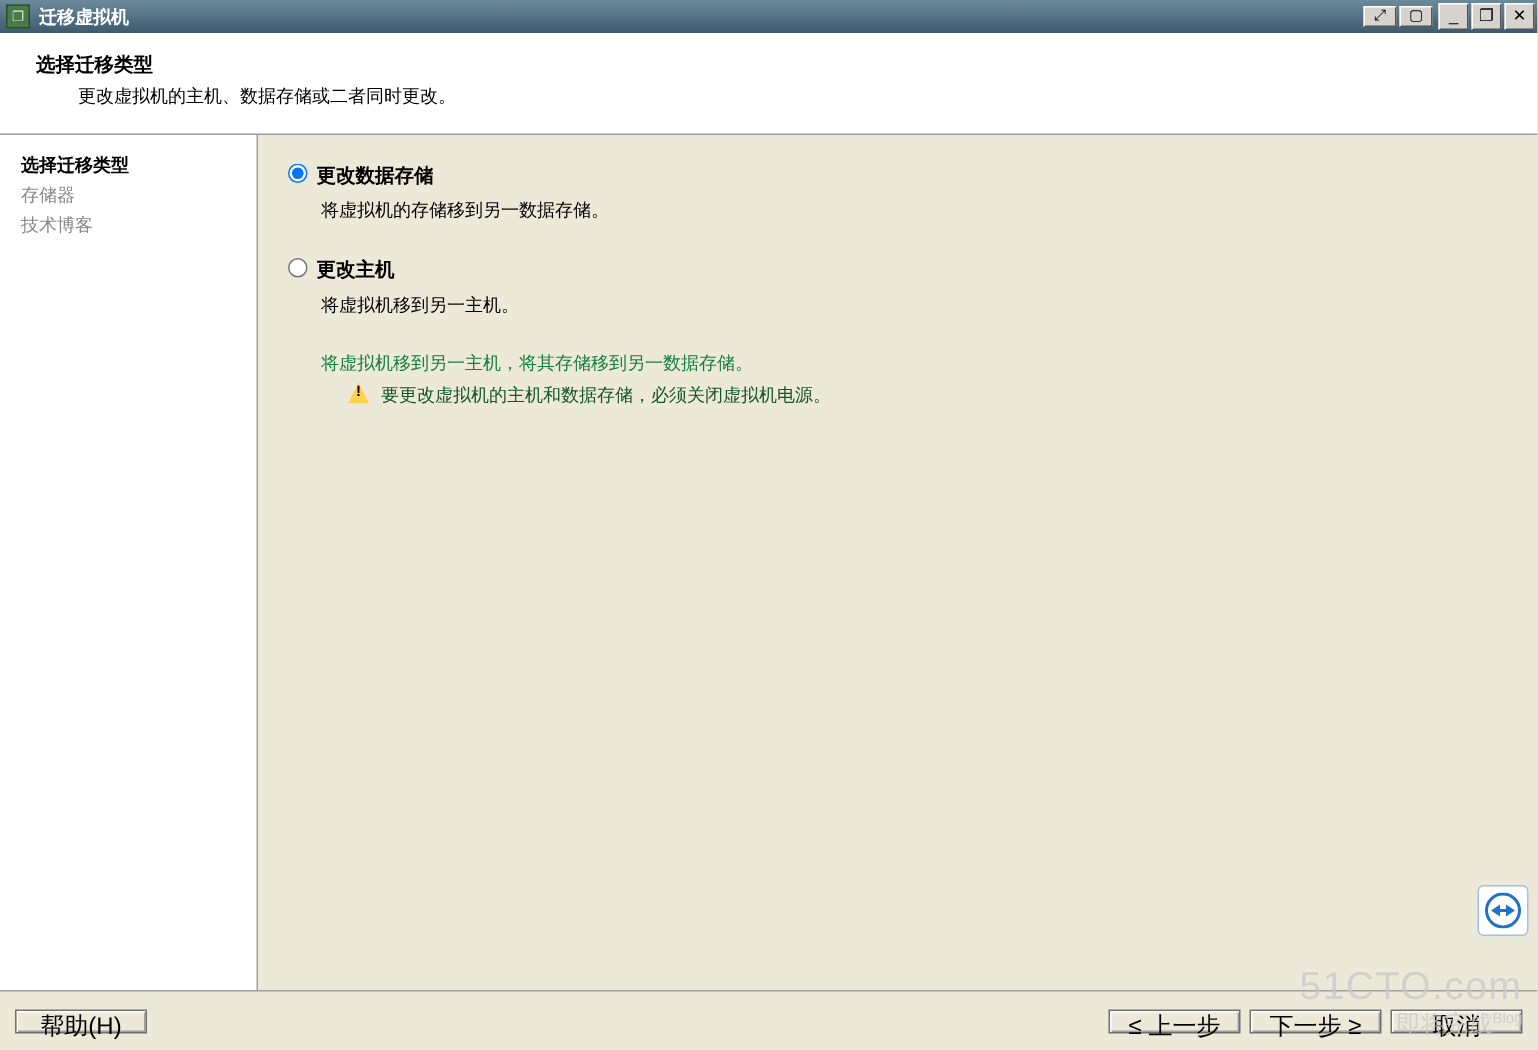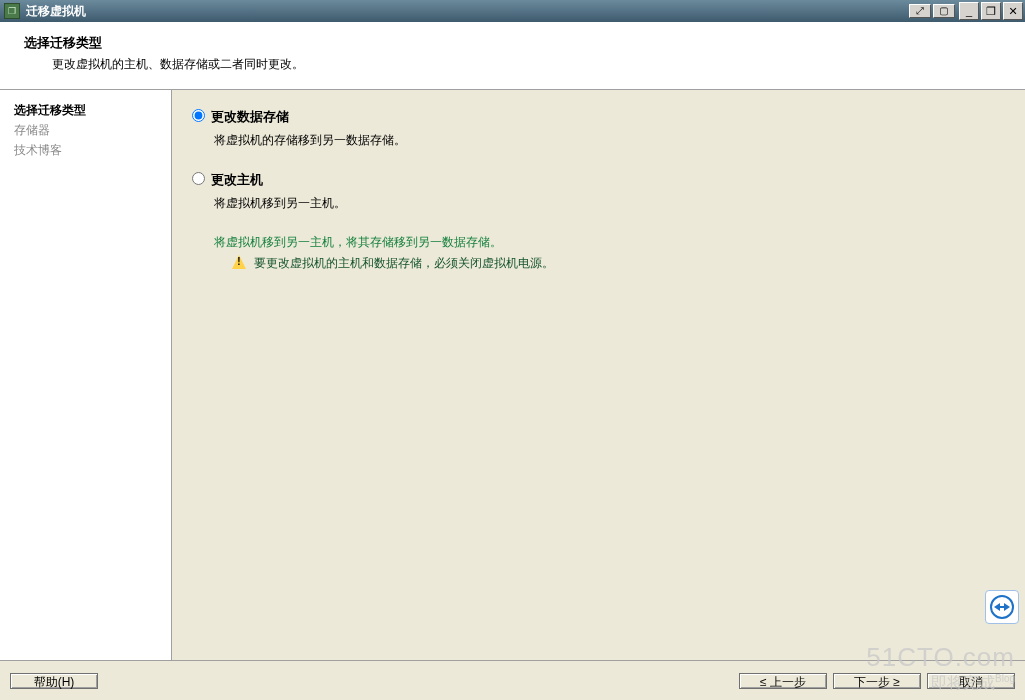--- a/index.html
+++ b/index.html
@@ -91,21 +91,21 @@
   background:#ece9d8;
   border-top:1px solid #a0a0a0;
   display:flex; align-items:center;
   padding:0 10px;
 }
 .btn {
   min-width:88px; height:16px;
   background:#ece9d8;
   border:1px solid #707070;
   box-shadow: inset 1px 1px #fff, inset -1px -1px #a0a0a0;
-  font-size:12px;
+  font-size:16px;
   padding:0 10px;
   cursor:pointer;
 }
 .footer-right { margin-left:auto; display:flex; gap:6px; }
 .float-panel {
   position:absolute; right:6px; top:590px;
   width:34px; height:34px;
   background:#fff; border:1px solid #a0c0e8;
   border-radius:4px;
   display:flex; align-items:center; justify-content:center;

